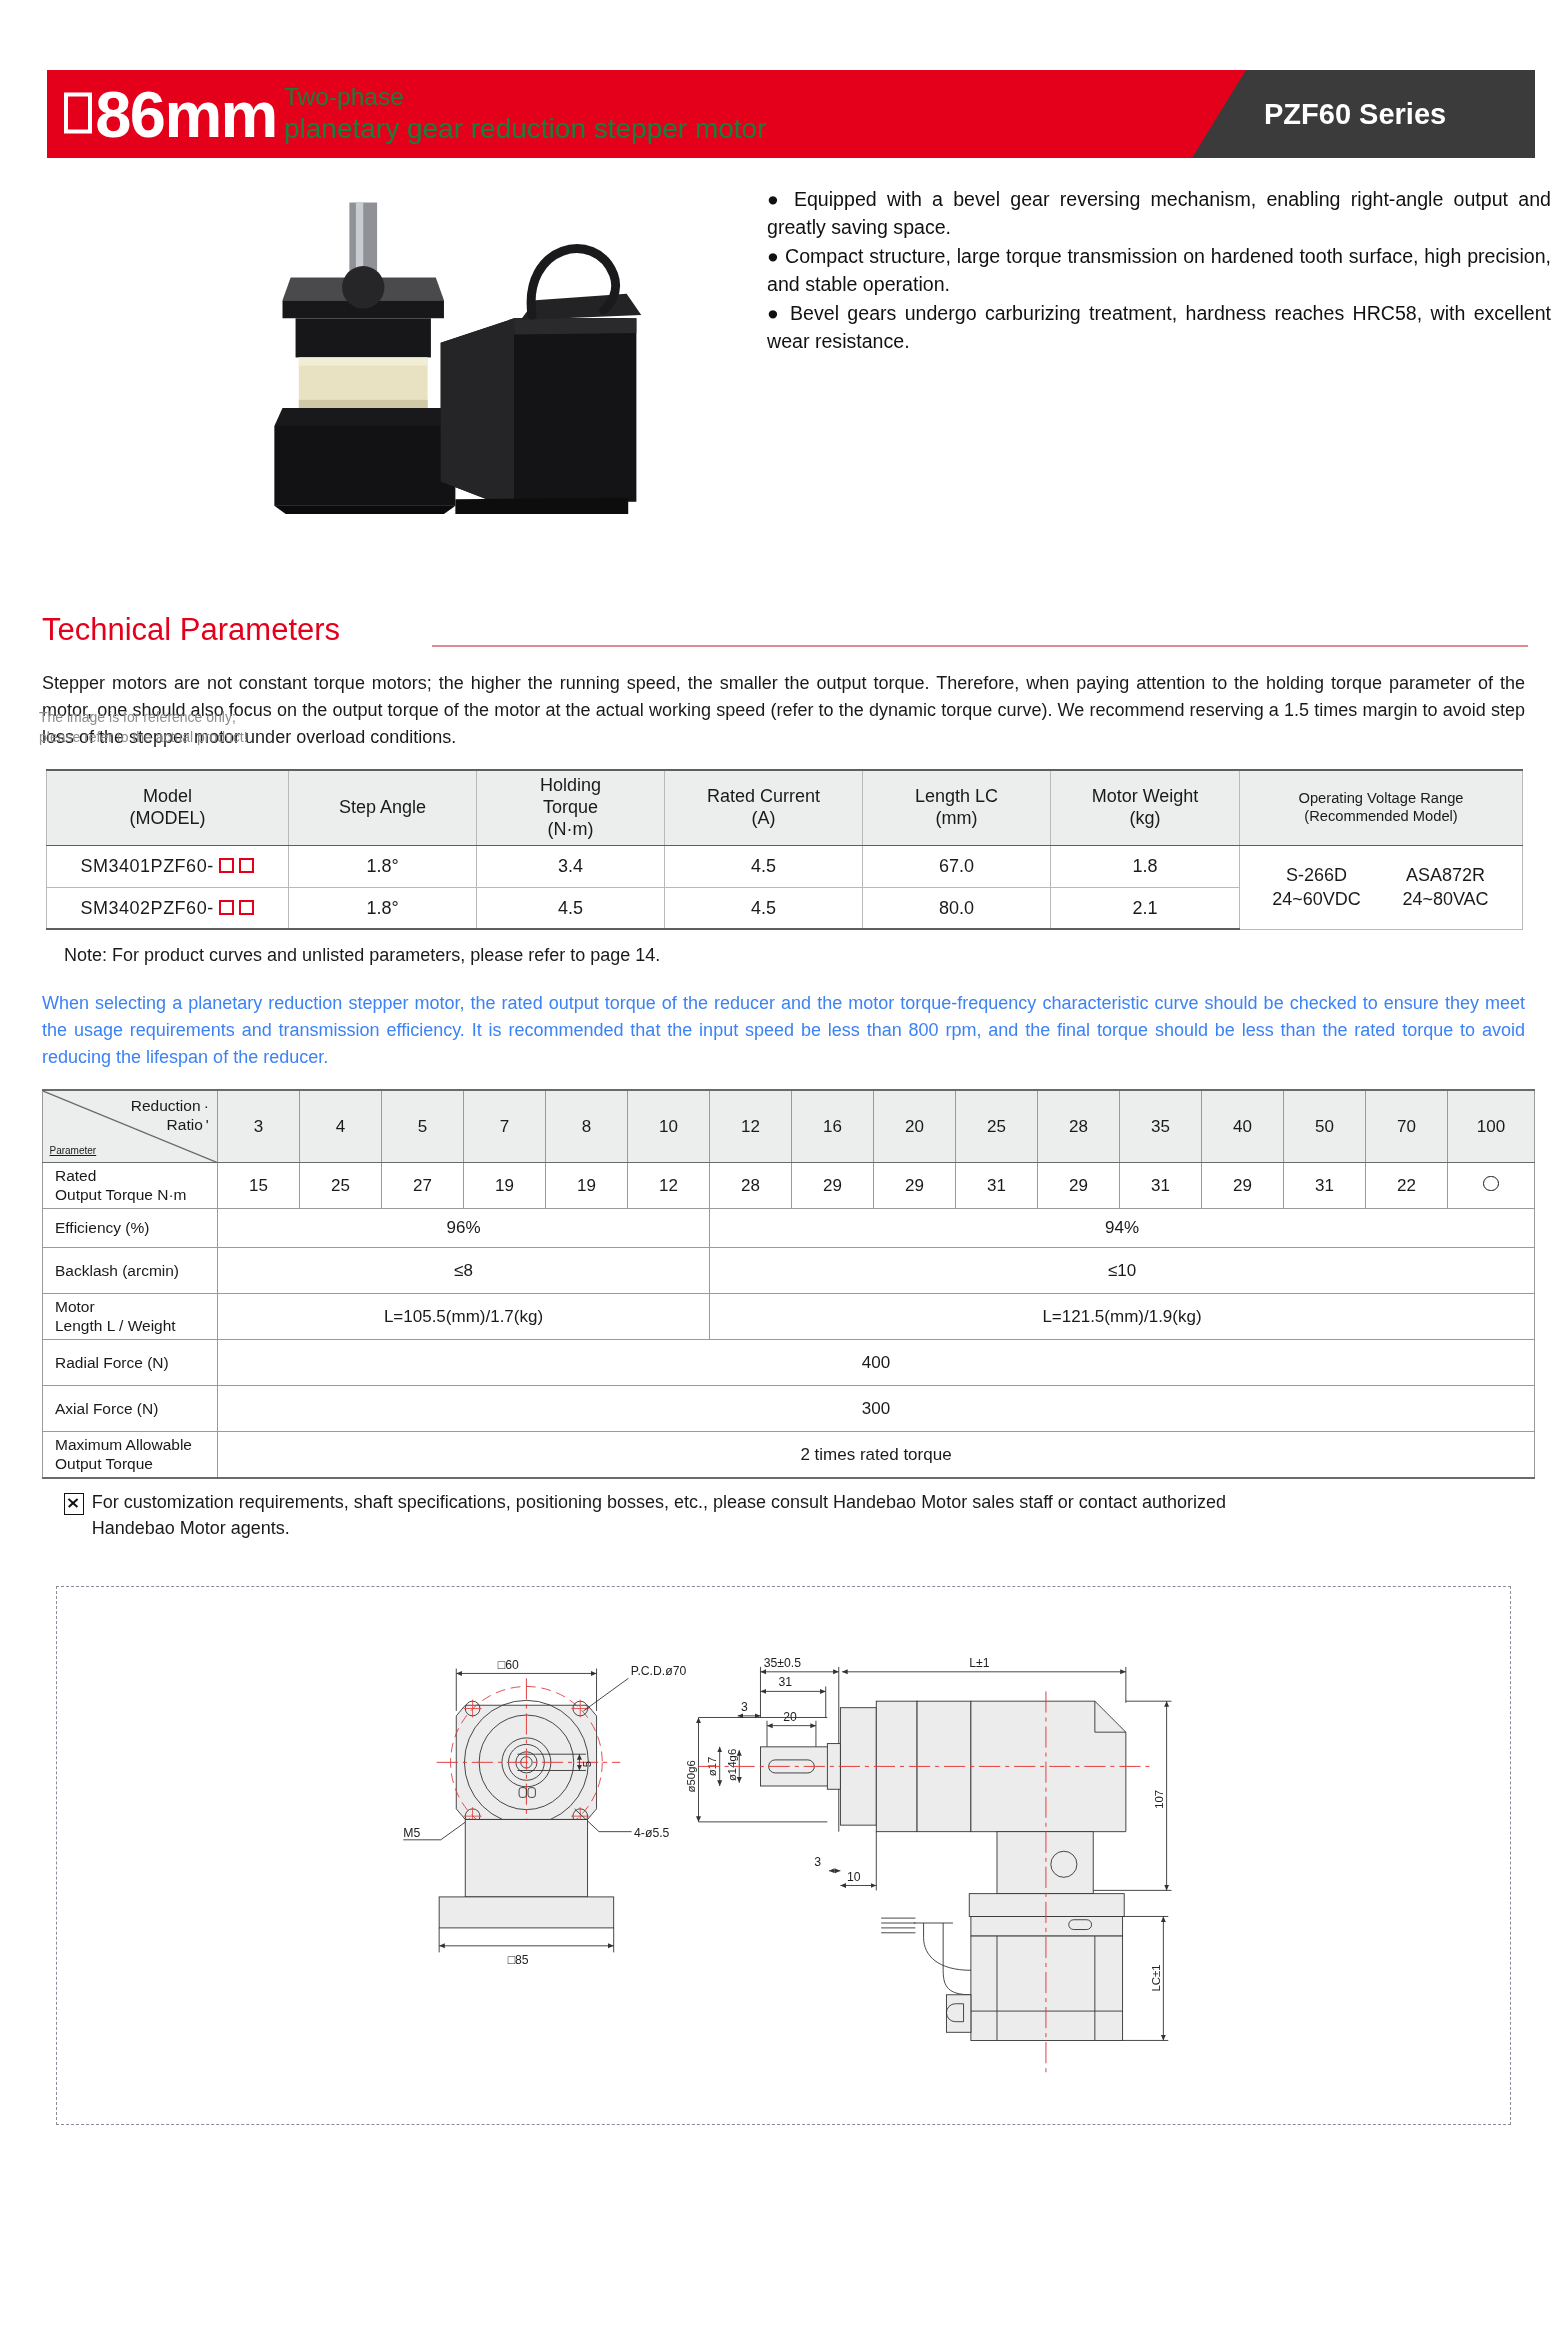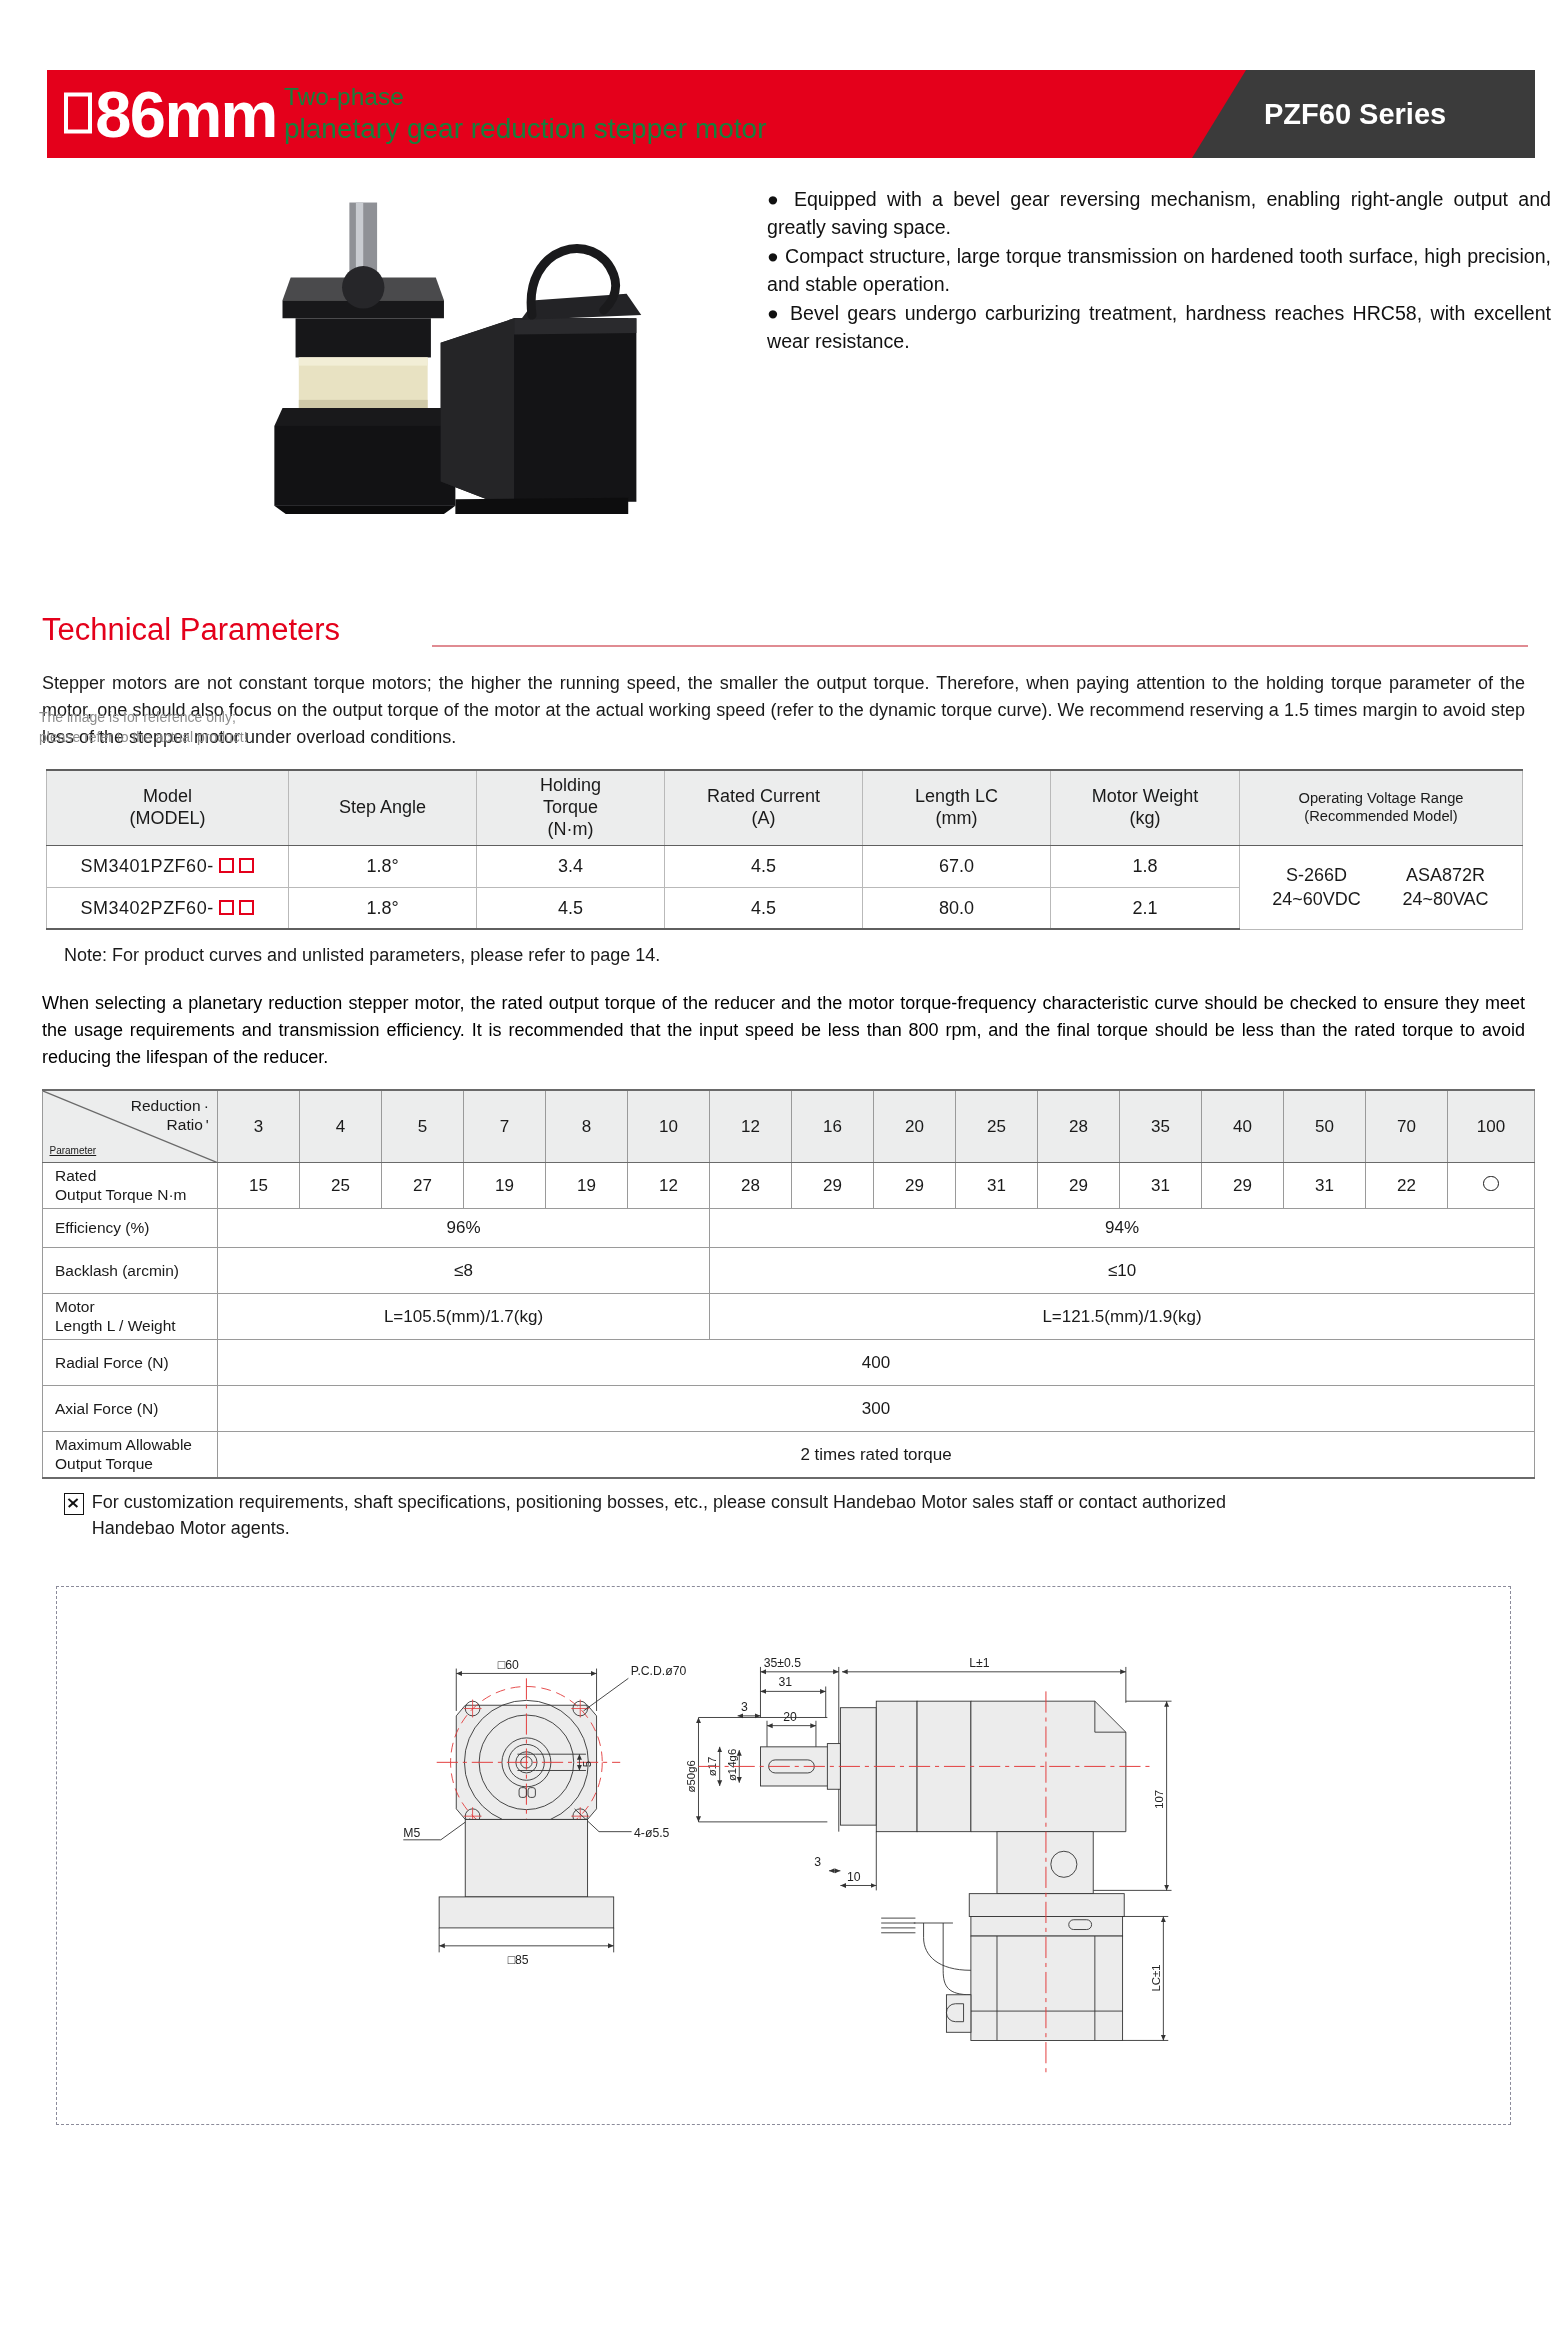--- a/index.html
+++ b/index.html
@@ -203,21 +203,21 @@
     width: 12.2px; height: 1.6px;
     background: #111;
   }
   .scissor-icon::before { transform: rotate(42deg); }
   .scissor-icon::after  { transform: rotate(-42deg); }
 
   .para2 {
     margin: 21px 42px 0 42px;
     font-size: 18px;
     line-height: 1.5;
-    color: #000000;
+    color: #3b82f6;
     text-align: justify;
   }
 
   
   .tbl2 {
     margin: 18px 0 0 42px;
     width: 1486px;
     table-layout: fixed;
   }
   .tbl2 td, .tbl2 th {

